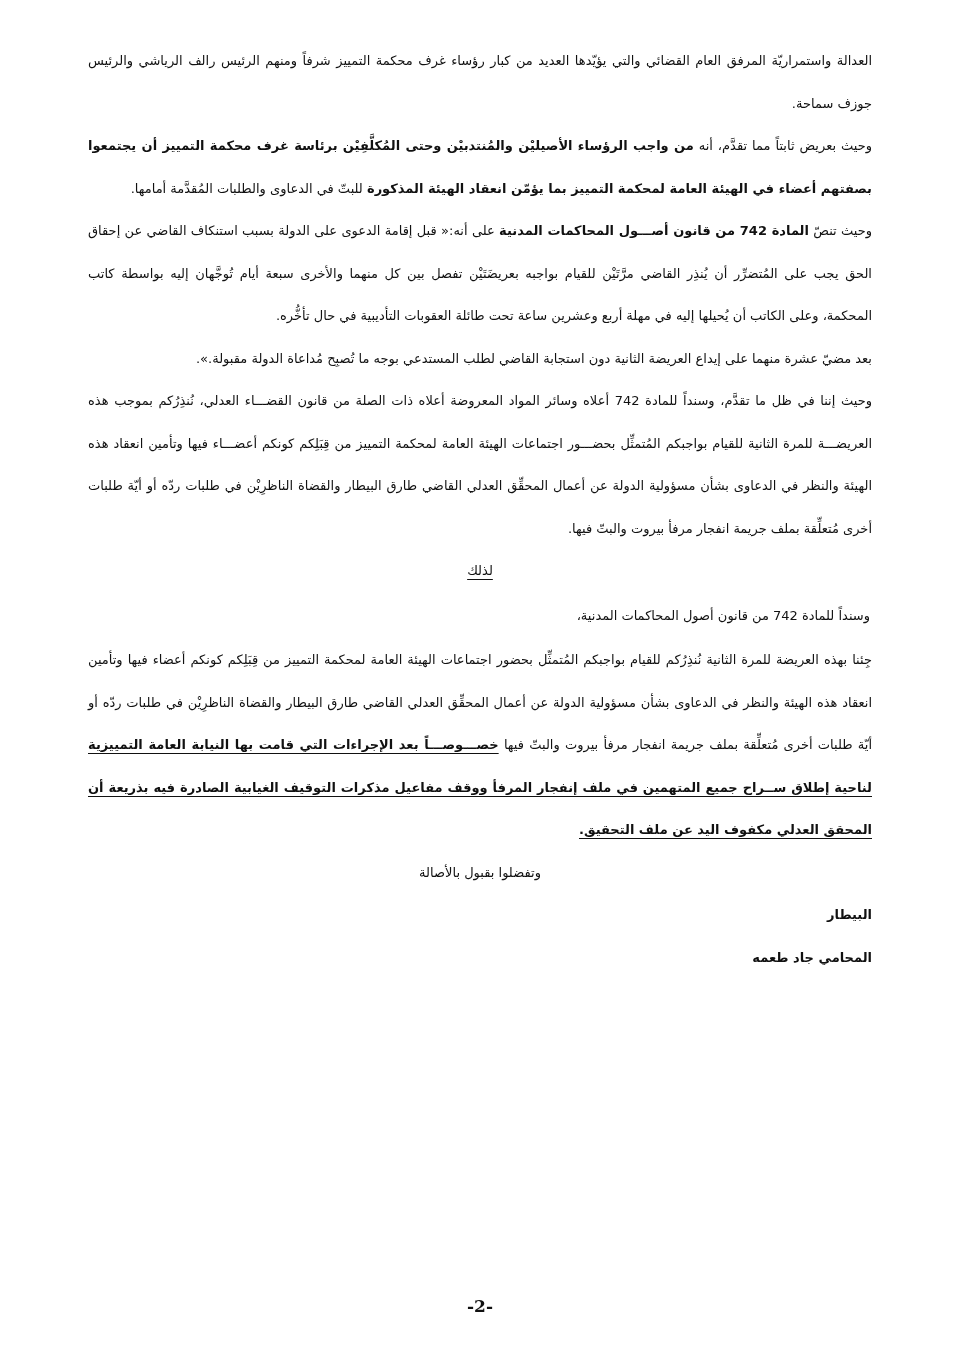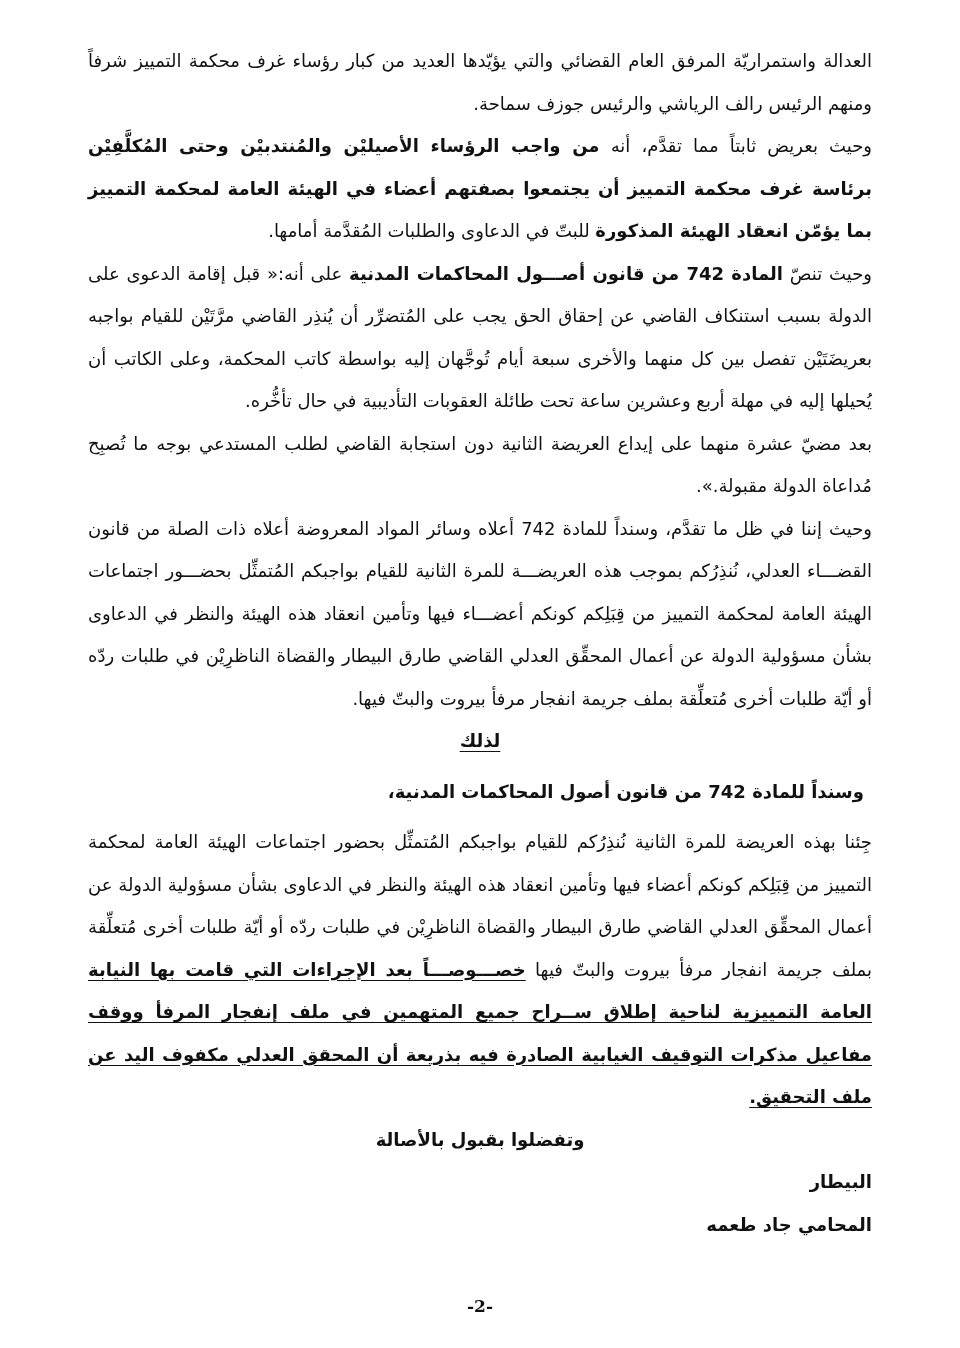--- a/index.html
+++ b/index.html
@@ -1,27 +1,27 @@
 <!DOCTYPE html>
 <html><head>
 <meta charset="utf-8">
 <style>
   html, body { margin: 0; padding: 0; background: #ffffff; }
   body { width: 960px; height: 1348px; position: relative; overflow: hidden; }
   .page {
     position: absolute; left: 88px; top: 40px; width: 784px;
     direction: rtl; text-align: justify;
     font-family: "DejaVu Sans", sans-serif;
-    font-size: 18px; line-height: 42.5px; color: #111;
+    font-size: 13px; line-height: 42.5px; color: #111;
   }
   .p { margin: 0; text-align-last: right; }
   .b { font-weight: bold; }
   .u { text-decoration: underline; text-underline-offset: 4px; }
-  .center { text-align: left; text-align-last: center; font-weight: bold; margin: 0; }
-  .heading-bold { font-weight: bold; margin: 8px; text-align-last: right; }
+  .center { text-align: left; text-align-last: center; font-weight: normal; margin: 0; }
+  .heading-bold { font-weight: normal; margin: 2px; text-align-last: right; }
   .sig-row { display: flex; flex-direction: row; justify-content: space-between; font-weight: bold; }
   .sig-col { width: 300px; text-align: right; }
   .sig-col.left { text-align: center; width: 200px; margin-left: 40px; }
   .page-number {
     position: absolute; left: 0; width: 960px; top: 1296px; text-align: center;
     font-family: "DejaVu Serif", serif; font-weight: bold; font-size: 17px; color: #111;
   }
 </style>
 </head>
 <body>

